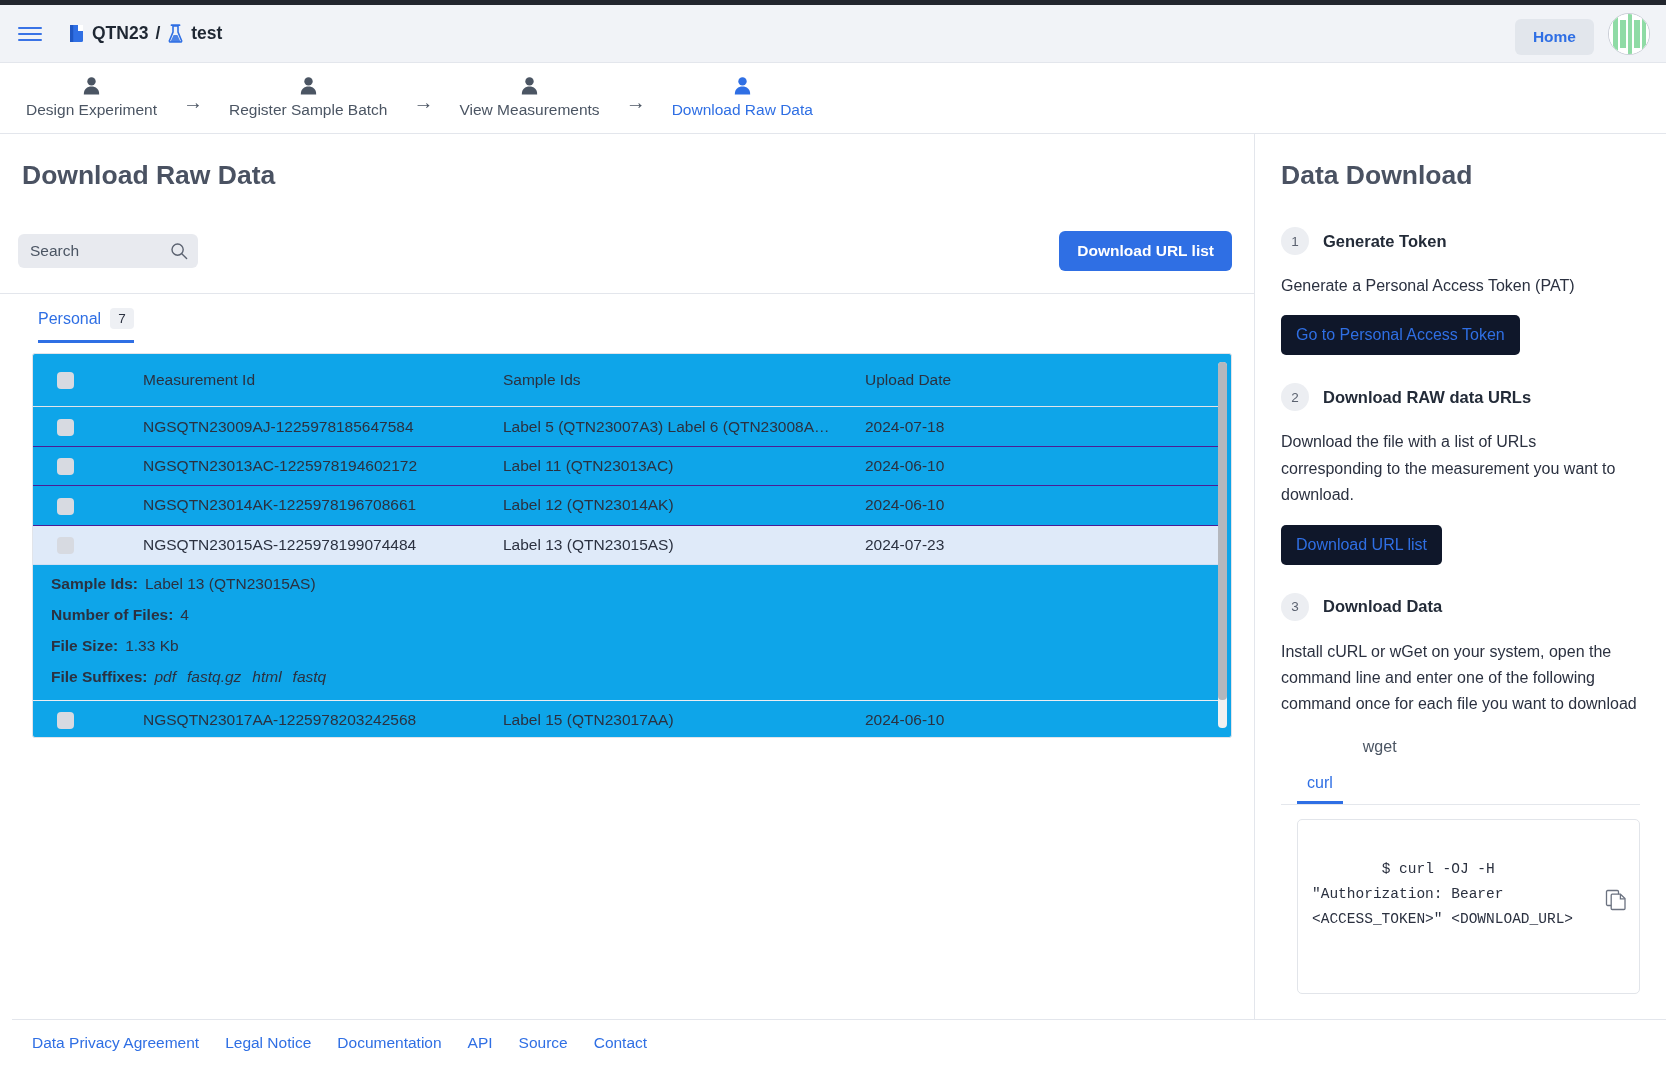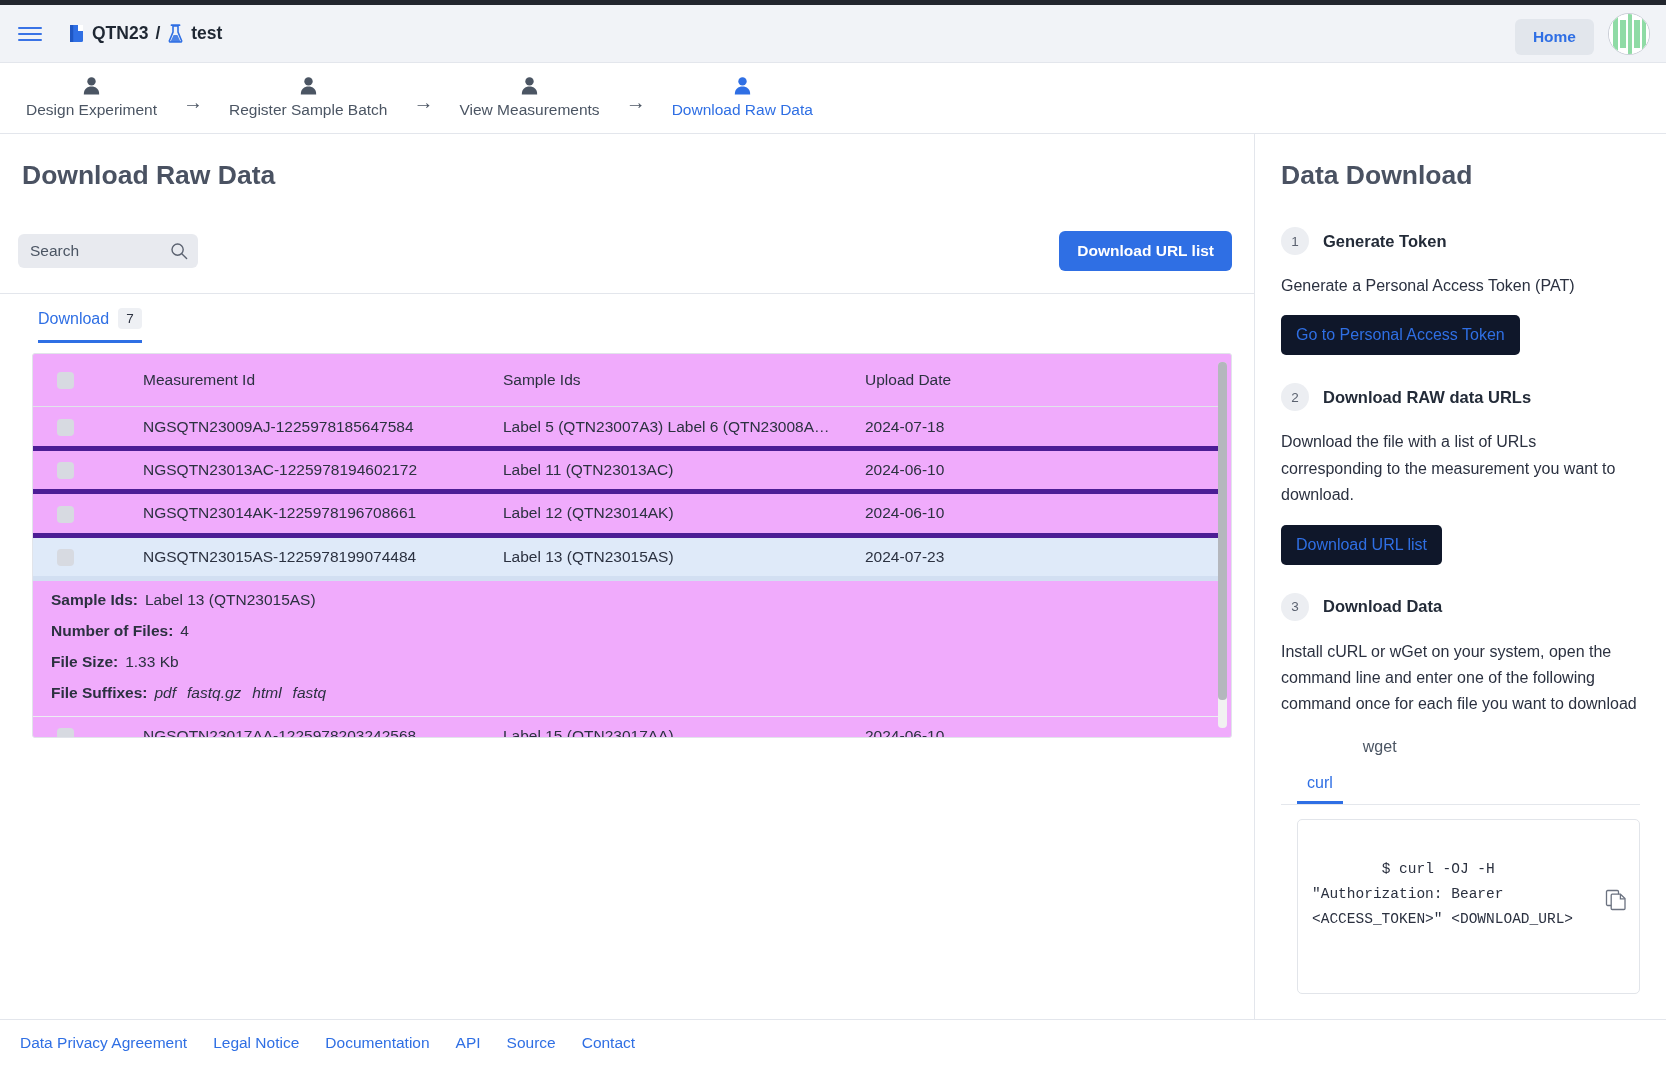--- a/index.html
+++ b/index.html
@@ -77,29 +77,29 @@
 
   .tabsbar { border-top:1px solid #e3e6ec; padding: 14px 0 0 38px; display:flex; align-items:flex-start; }
   .tab { display:flex; align-items:center; gap:9px; padding-bottom:11px; cursor:pointer; border-bottom:3px solid #2f6fe4; }
   .tab .tlabel { font-size:16px; color:#2f6fe4; }
   .tab .badge { background:#eef0f4; color:#2b3140; font-size:13.5px; border-radius:4px; padding:3px 8px; }
 
   
   .tablewrap {
     margin: 10px 22px 0 32px;
     border:1px solid #e1e4ea; border-radius:3px;
-    position:relative; height: 385px; overflow:hidden; background:#f0abfc;
+    position:relative; height: 385px; overflow:hidden; background:#0ea5e9;
   }
   table { border-collapse: collapse; width: 1190px; table-layout: fixed; }
   th, td { text-align:left; font-size:15.5px; color:#2b3140; }
   thead th {
     font-weight: normal; padding: 17px 0 17px 0; color:#2b3140;
     border-bottom:1px solid #e1e4ea;
   }
-  tbody td { padding: 10px 0; border-bottom:5px solid #4c1d95; }
+  tbody td { padding: 10px 0; border-bottom:1px solid #4c1d95; }
   .c-check { width: 110px; padding-left: 24px !important; }
   .c-mid { width: 360px; }
   .c-sid { width: 362px; }
   .c-date { width: 358px; }
   .chk {
     width: 17px; height:17px; border-radius:4px; background:#d7dae1; display:inline-block;
     cursor:pointer; vertical-align: middle;
   }
   tr.selected { background:#dfeaf9; }
   tr.selected td { border-bottom-color:#d2dff2; }
@@ -147,21 +147,21 @@
     font-family:"Liberation Mono", monospace; font-size:14.5px; line-height:1.72;
     color:#2b3140; white-space:pre-wrap; word-break:break-word;
   }
   .copy-ico { position:absolute; right:12px; top: 44px; cursor:pointer; }
   .learn { font-size:16px; line-height:1.65; color:#2b3140; padding-left: 0; }
   .learn a { color:#2f6fe4; text-decoration:none; }
 
   
   .footer {
     flex:0 0 46px; height:46px; border-top:1px solid #e3e6ec;
-    display:flex; align-items:center; gap: 26px; padding-left: 20px; background:#fff;
+    display:flex; align-items:center; gap: 26px; padding-left: 20px; background:#fff;margin-left:12px;
   }
   .footer a { color:#2f6fe4; font-size:15.5px; text-decoration:none; cursor:pointer; }
 </style>
 </head>
 <body>
 
 <div class="app">
 
   <div class="topstrip"></div>
 
@@ -260,21 +260,21 @@
               <circle cx="7.6" cy="7.6" r="5.6" fill="none" stroke="#5b6270" stroke-width="1.4"></circle>
               <line x1="11.8" y1="11.8" x2="16.6" y2="16.6" stroke="#5b6270" stroke-width="1.4" stroke-linecap="round"></line>
             </svg>
           </span>
         </div>
         <button class="dl-btn">Download URL list</button>
       </div>
 
       <div class="tabsbar">
         <div class="tab">
-          <span class="tlabel">Download</span>
+          <span class="tlabel">Personal</span>
           <span class="badge">7</span>
         </div>
       </div>
 
       <div class="tablewrap">
         <table>
           <thead>
             <tr>
               <th class="c-check">
                 <span class="chk"></span>

